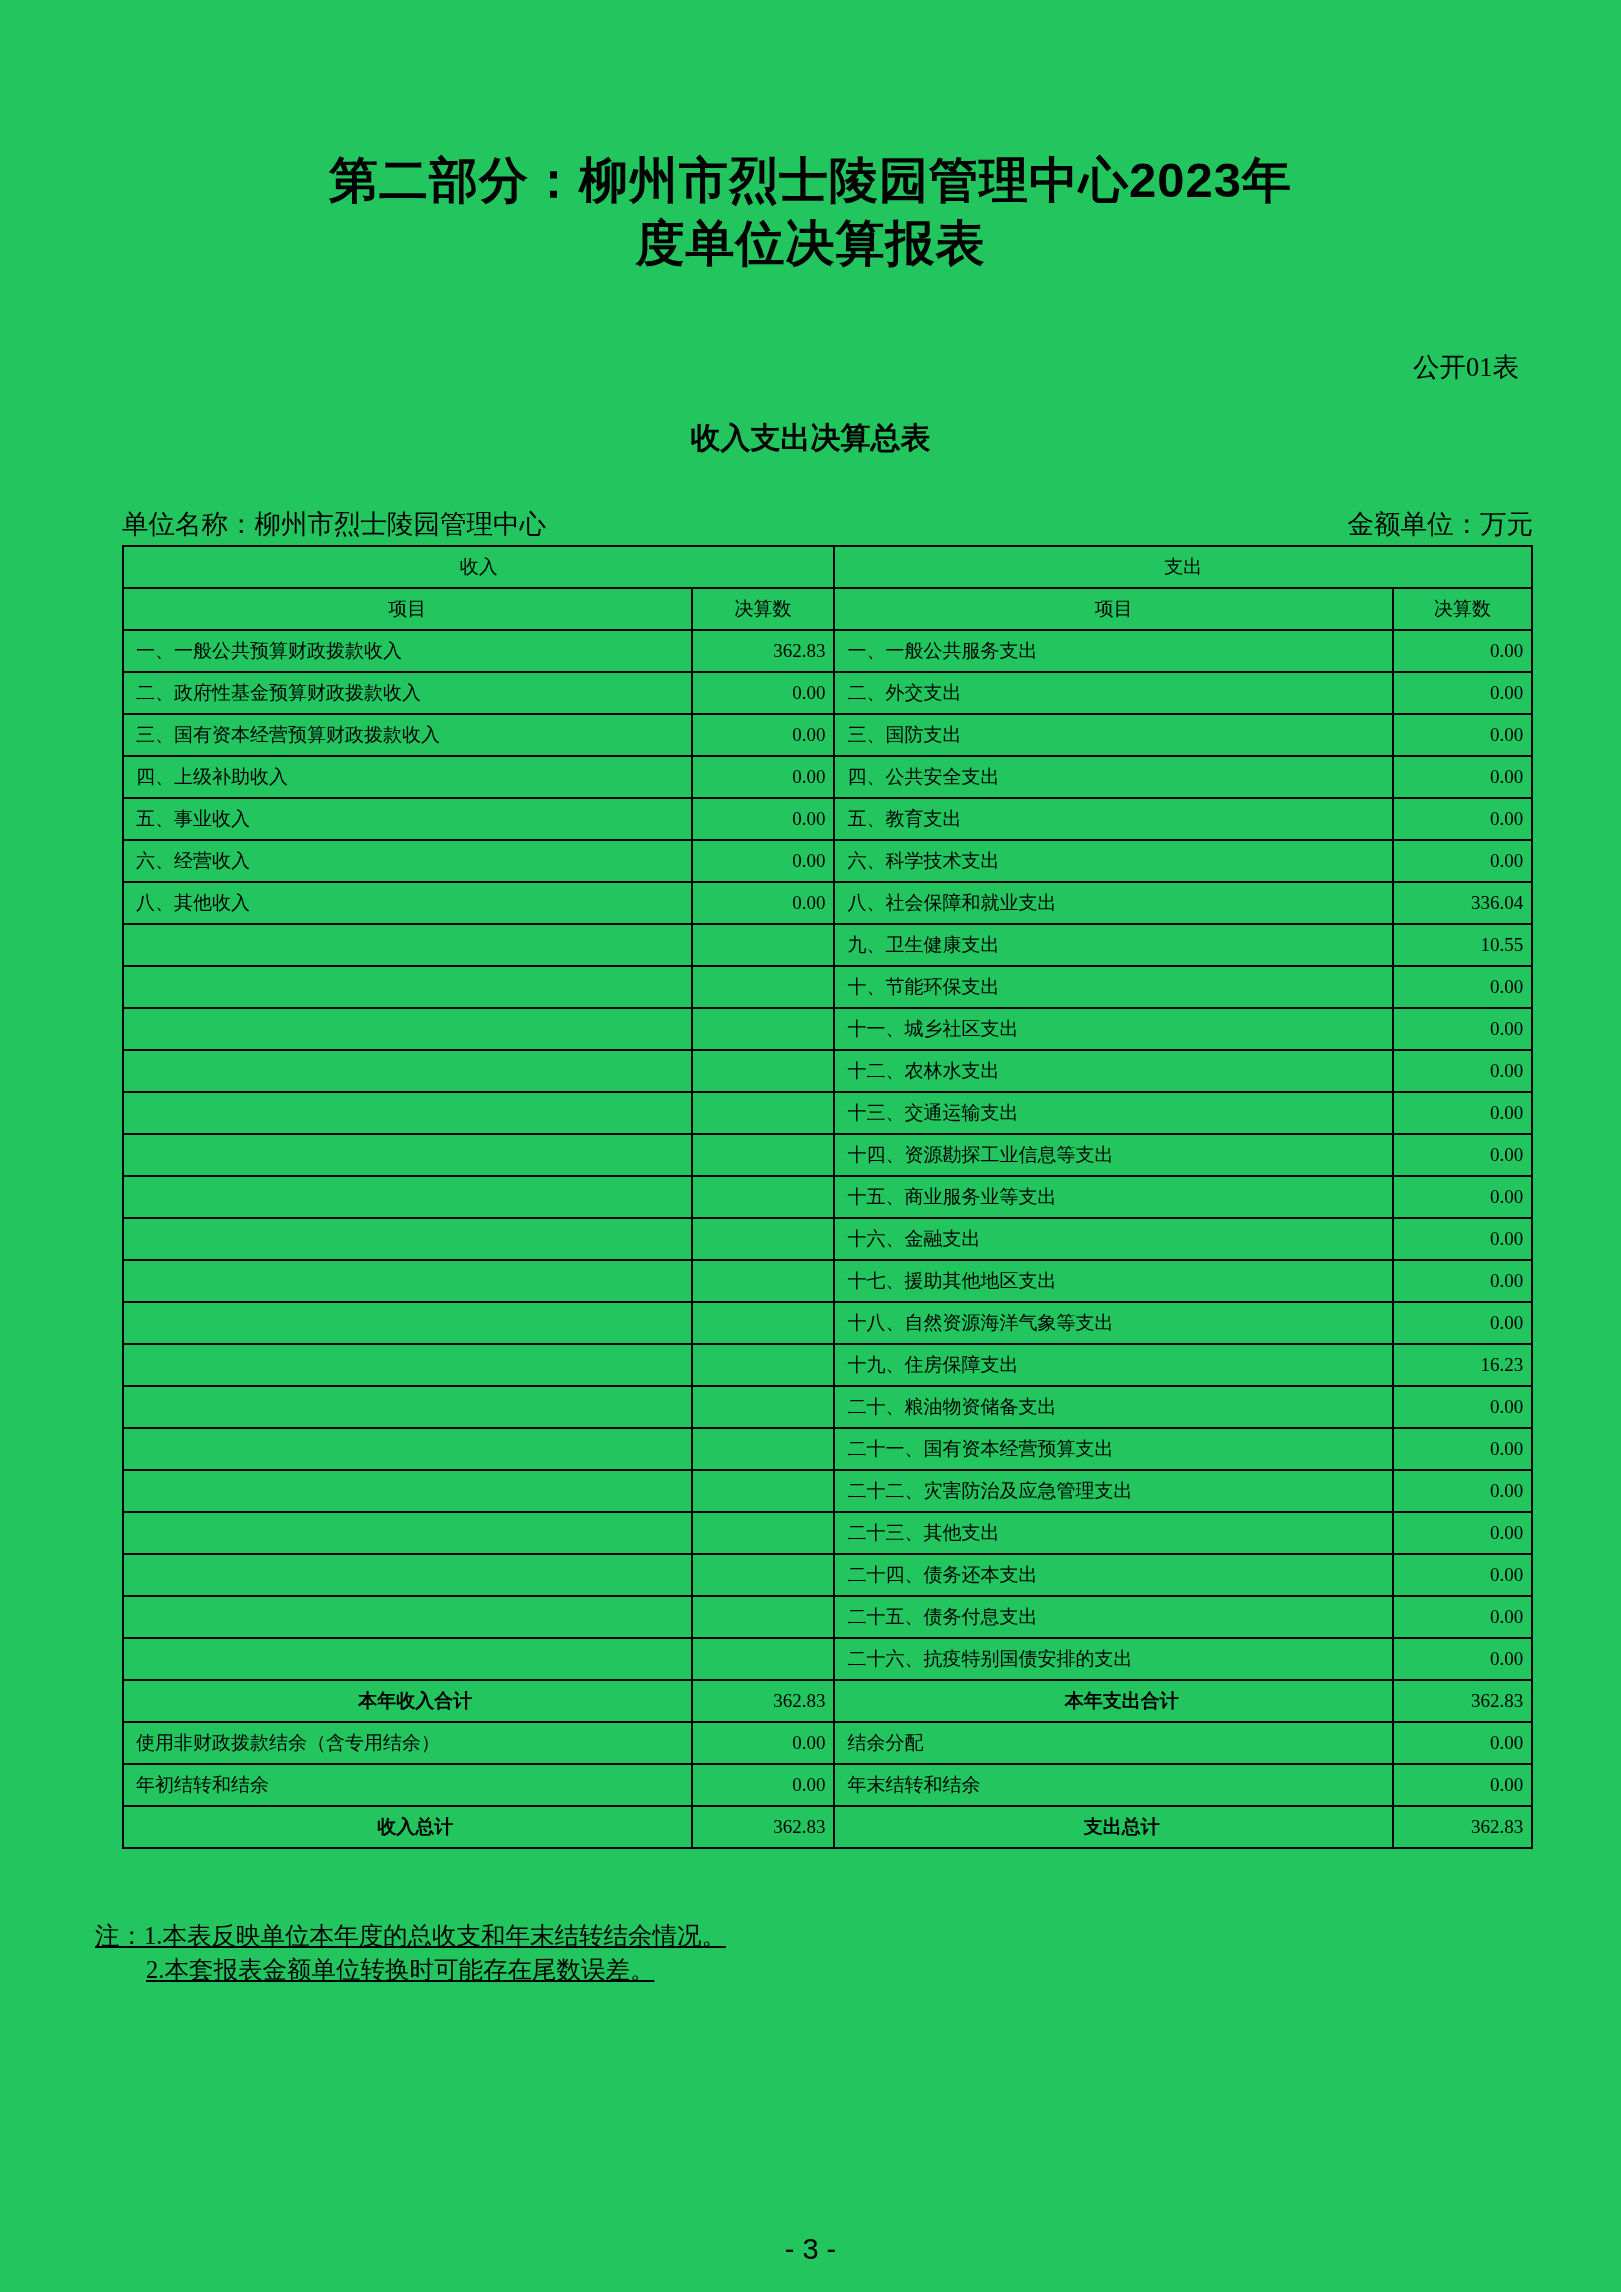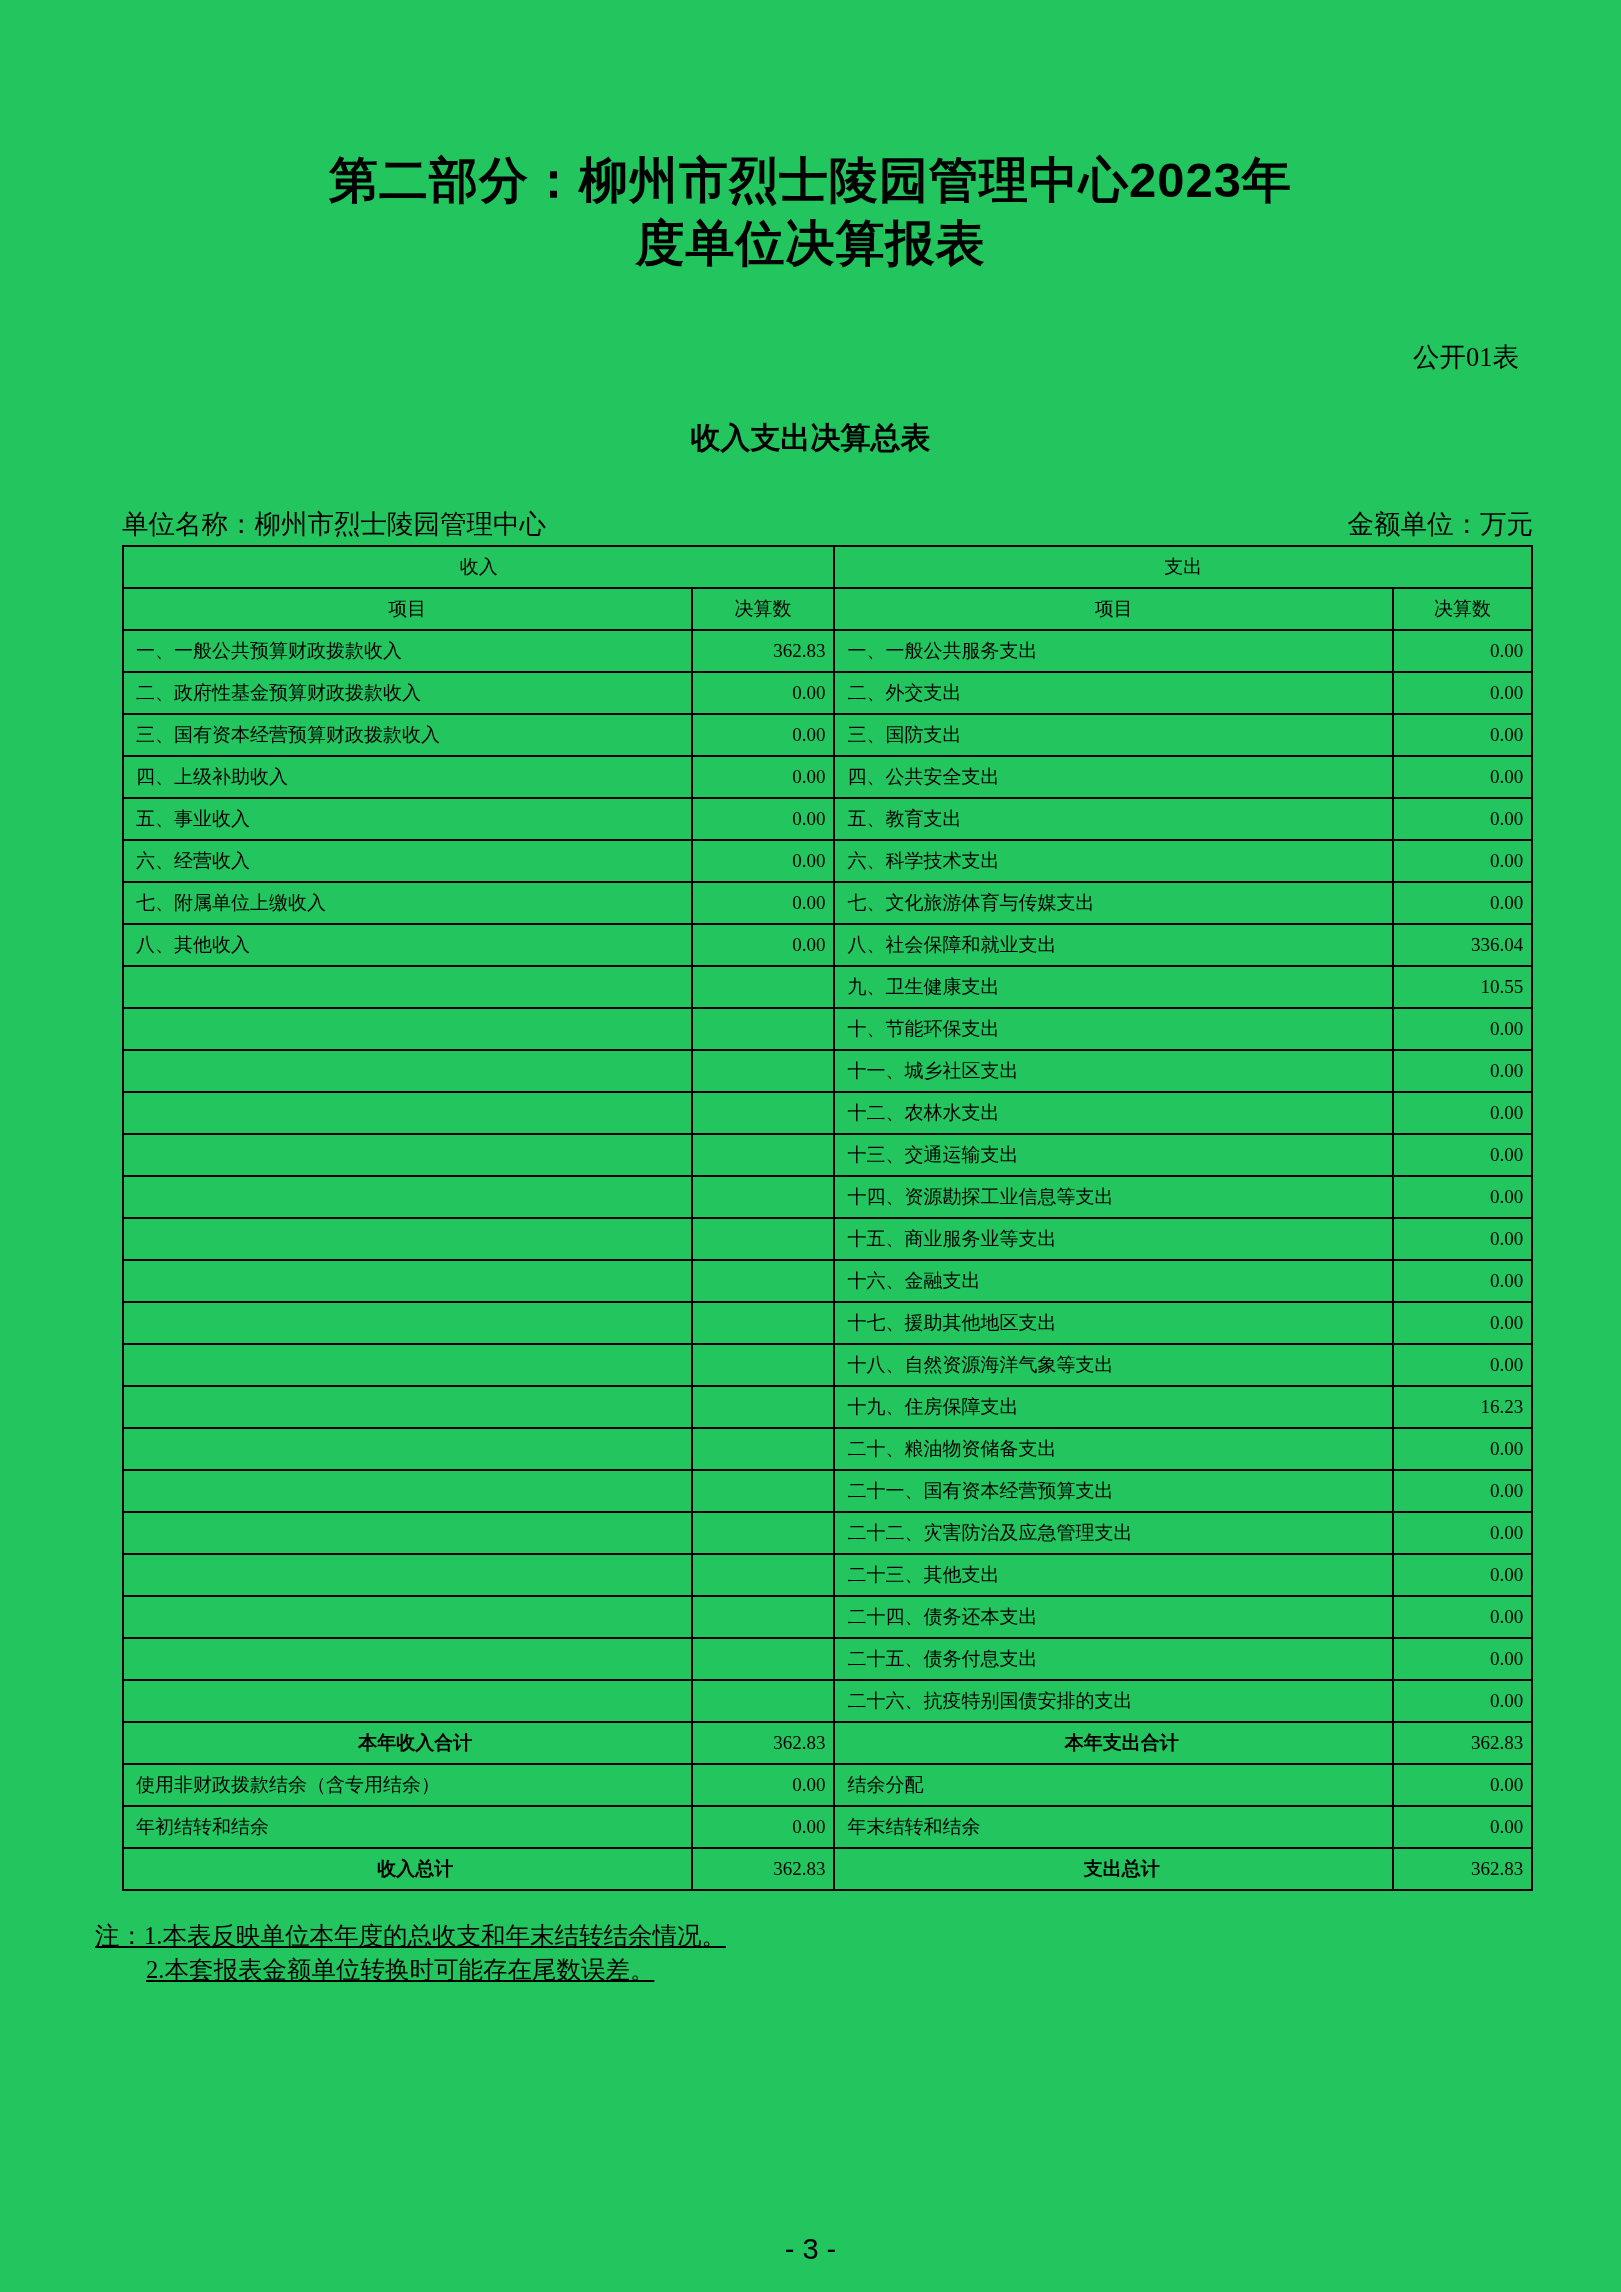--- a/index.html
+++ b/index.html
@@ -19,21 +19,21 @@
     width: 100%;
     text-align: center;
     font-family: "Liberation Sans", "DejaVu Sans", sans-serif;
     font-weight: bold;
     font-size: 49px;
     line-height: 63px;
     letter-spacing: 1px;
   }
   .table-code {
     position: absolute;
-    top: 339px; right: 102px;
+    top: 349px; right: 102px;
     font-size: 26.5px;
   }
   .table-title {
     position: absolute;
     top: 418px; left: 0;
     width: 100%;
     text-align: center;
     font-weight: bold;
     font-size: 30px;
   }
@@ -166,26 +166,20 @@
           <td class="item">五、教育支出</td>
           <td class="val">0.00</td>
         </tr>
         <tr>
           <td class="item">六、经营收入</td>
           <td class="val">0.00</td>
           <td class="item">六、科学技术支出</td>
           <td class="val">0.00</td>
         </tr>
         <tr>
-          <td class="item">七、附属单位上缴收入</td>
-          <td class="val">0.00</td>
-          <td class="item">七、文化旅游体育与传媒支出</td>
-          <td class="val">0.00</td>
-        </tr>
-        <tr>
           <td class="item">八、其他收入</td>
           <td class="val">0.00</td>
           <td class="item">八、社会保障和就业支出</td>
           <td class="val">336.04</td>
         </tr>
         <tr>
           <td class="item"></td>
           <td class="val"></td>
           <td class="item">九、卫生健康支出</td>
           <td class="val">10.55</td>

